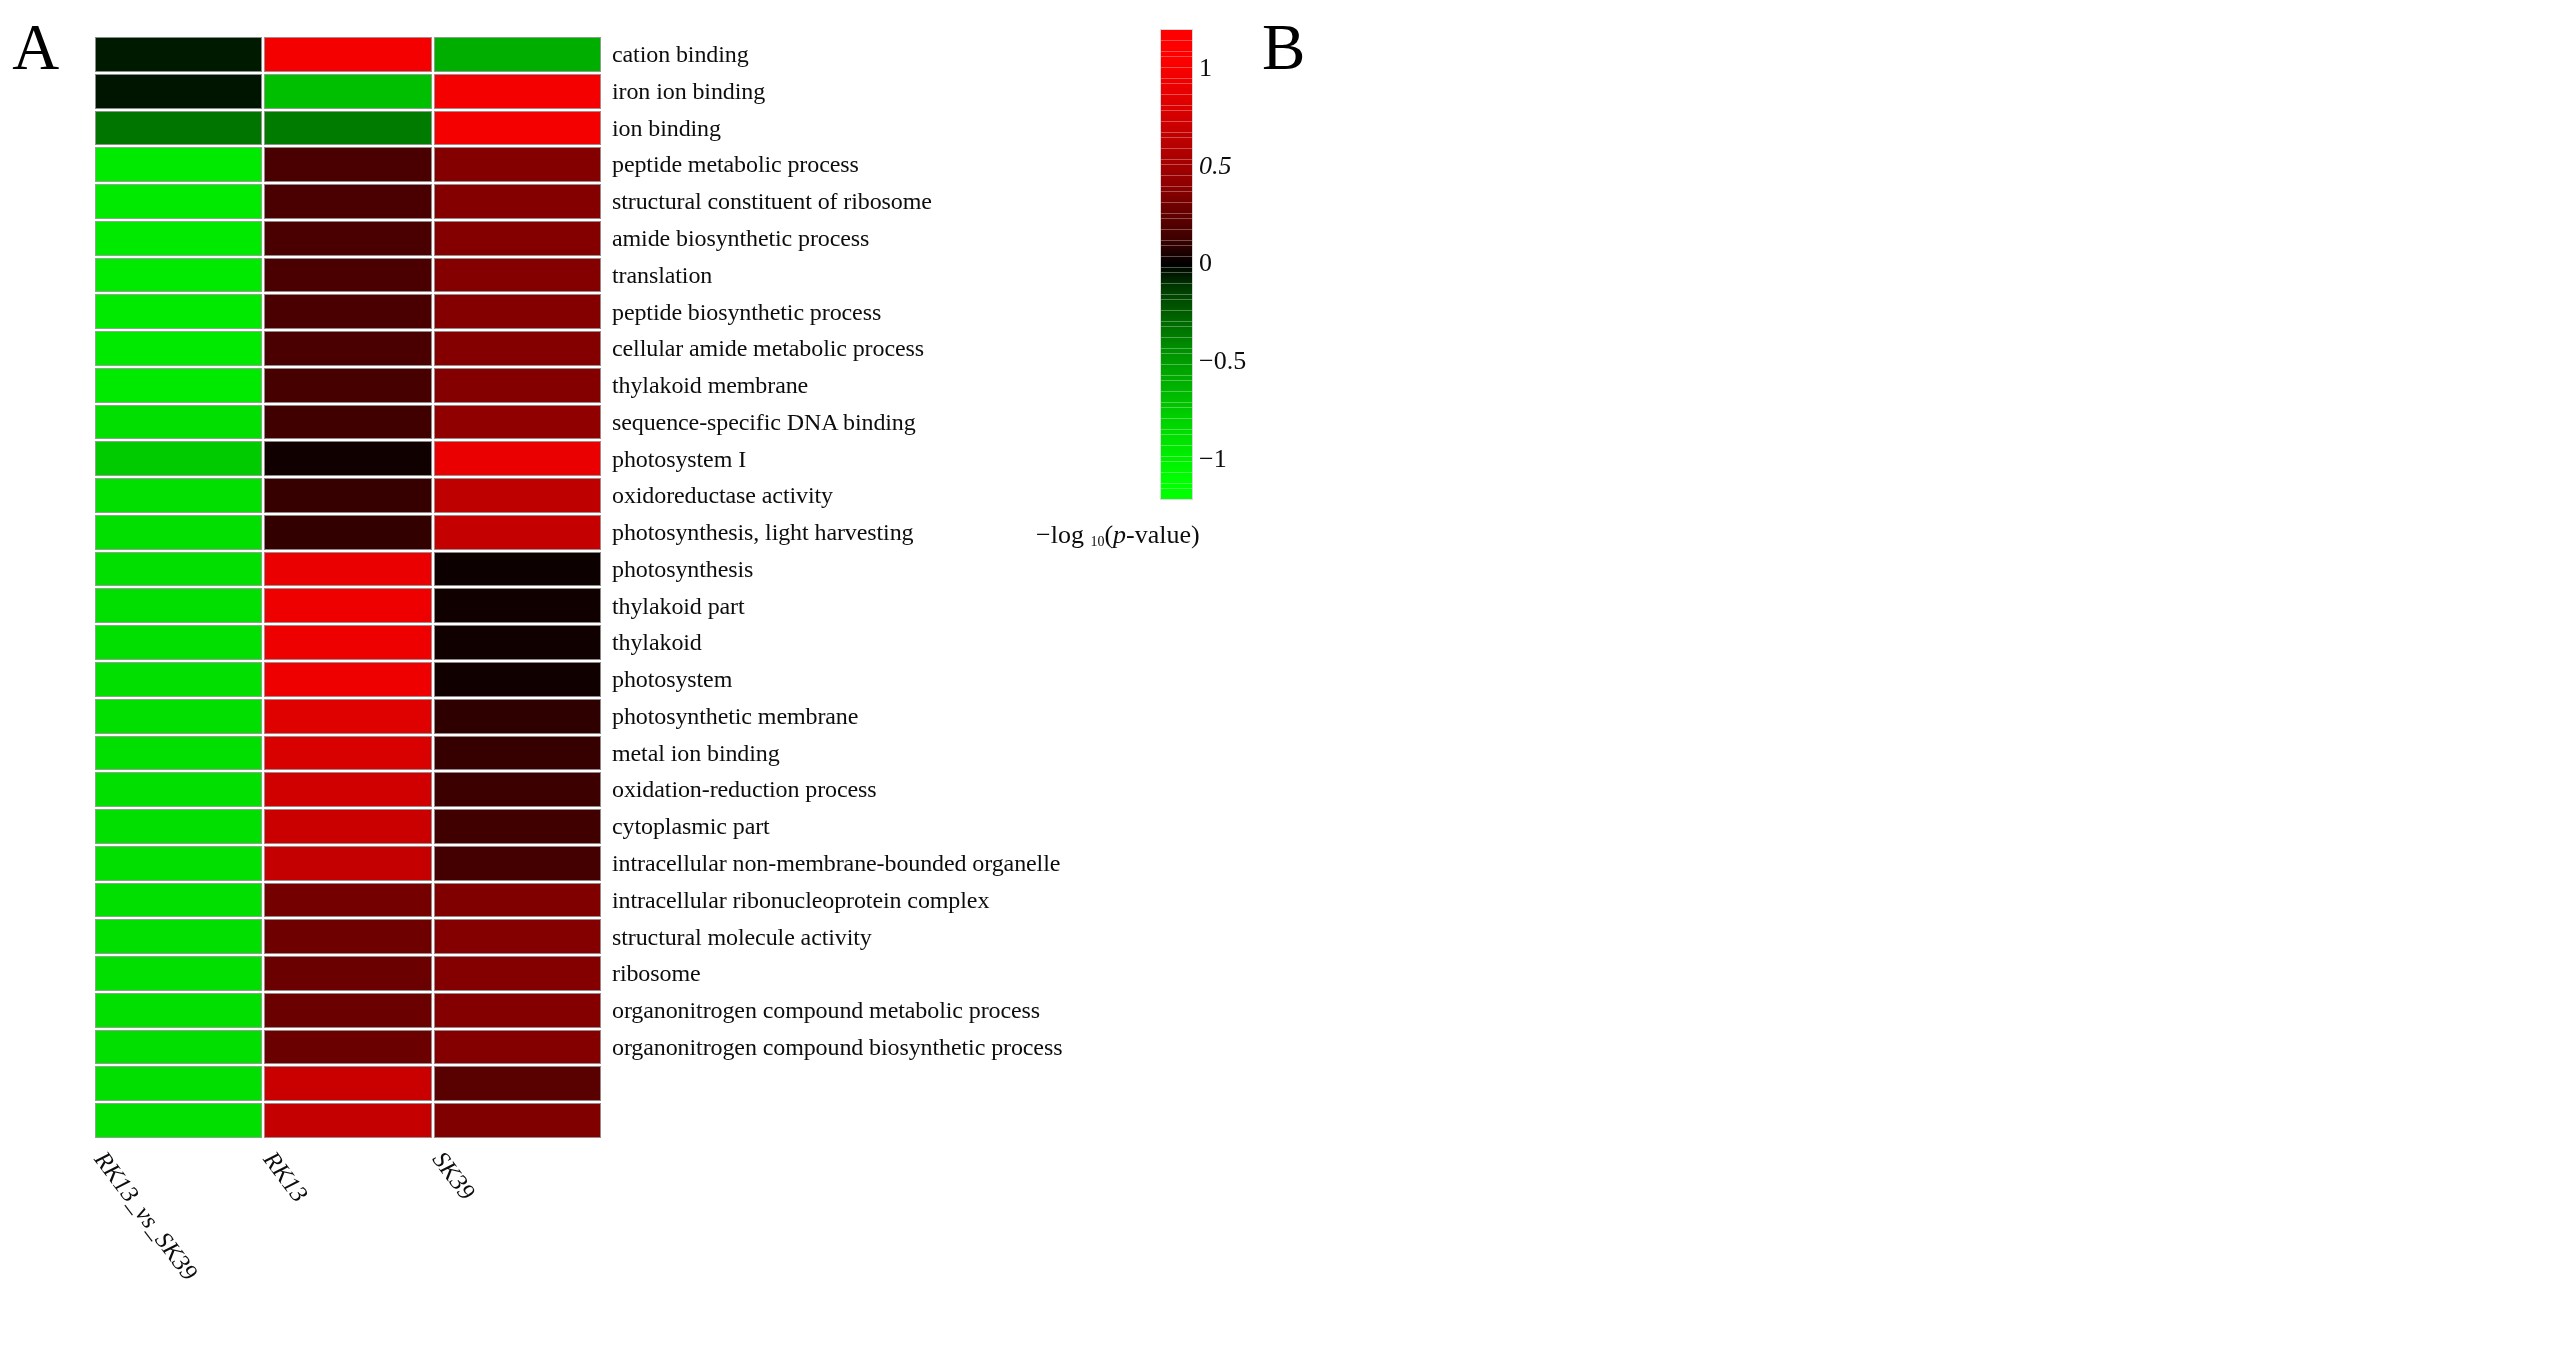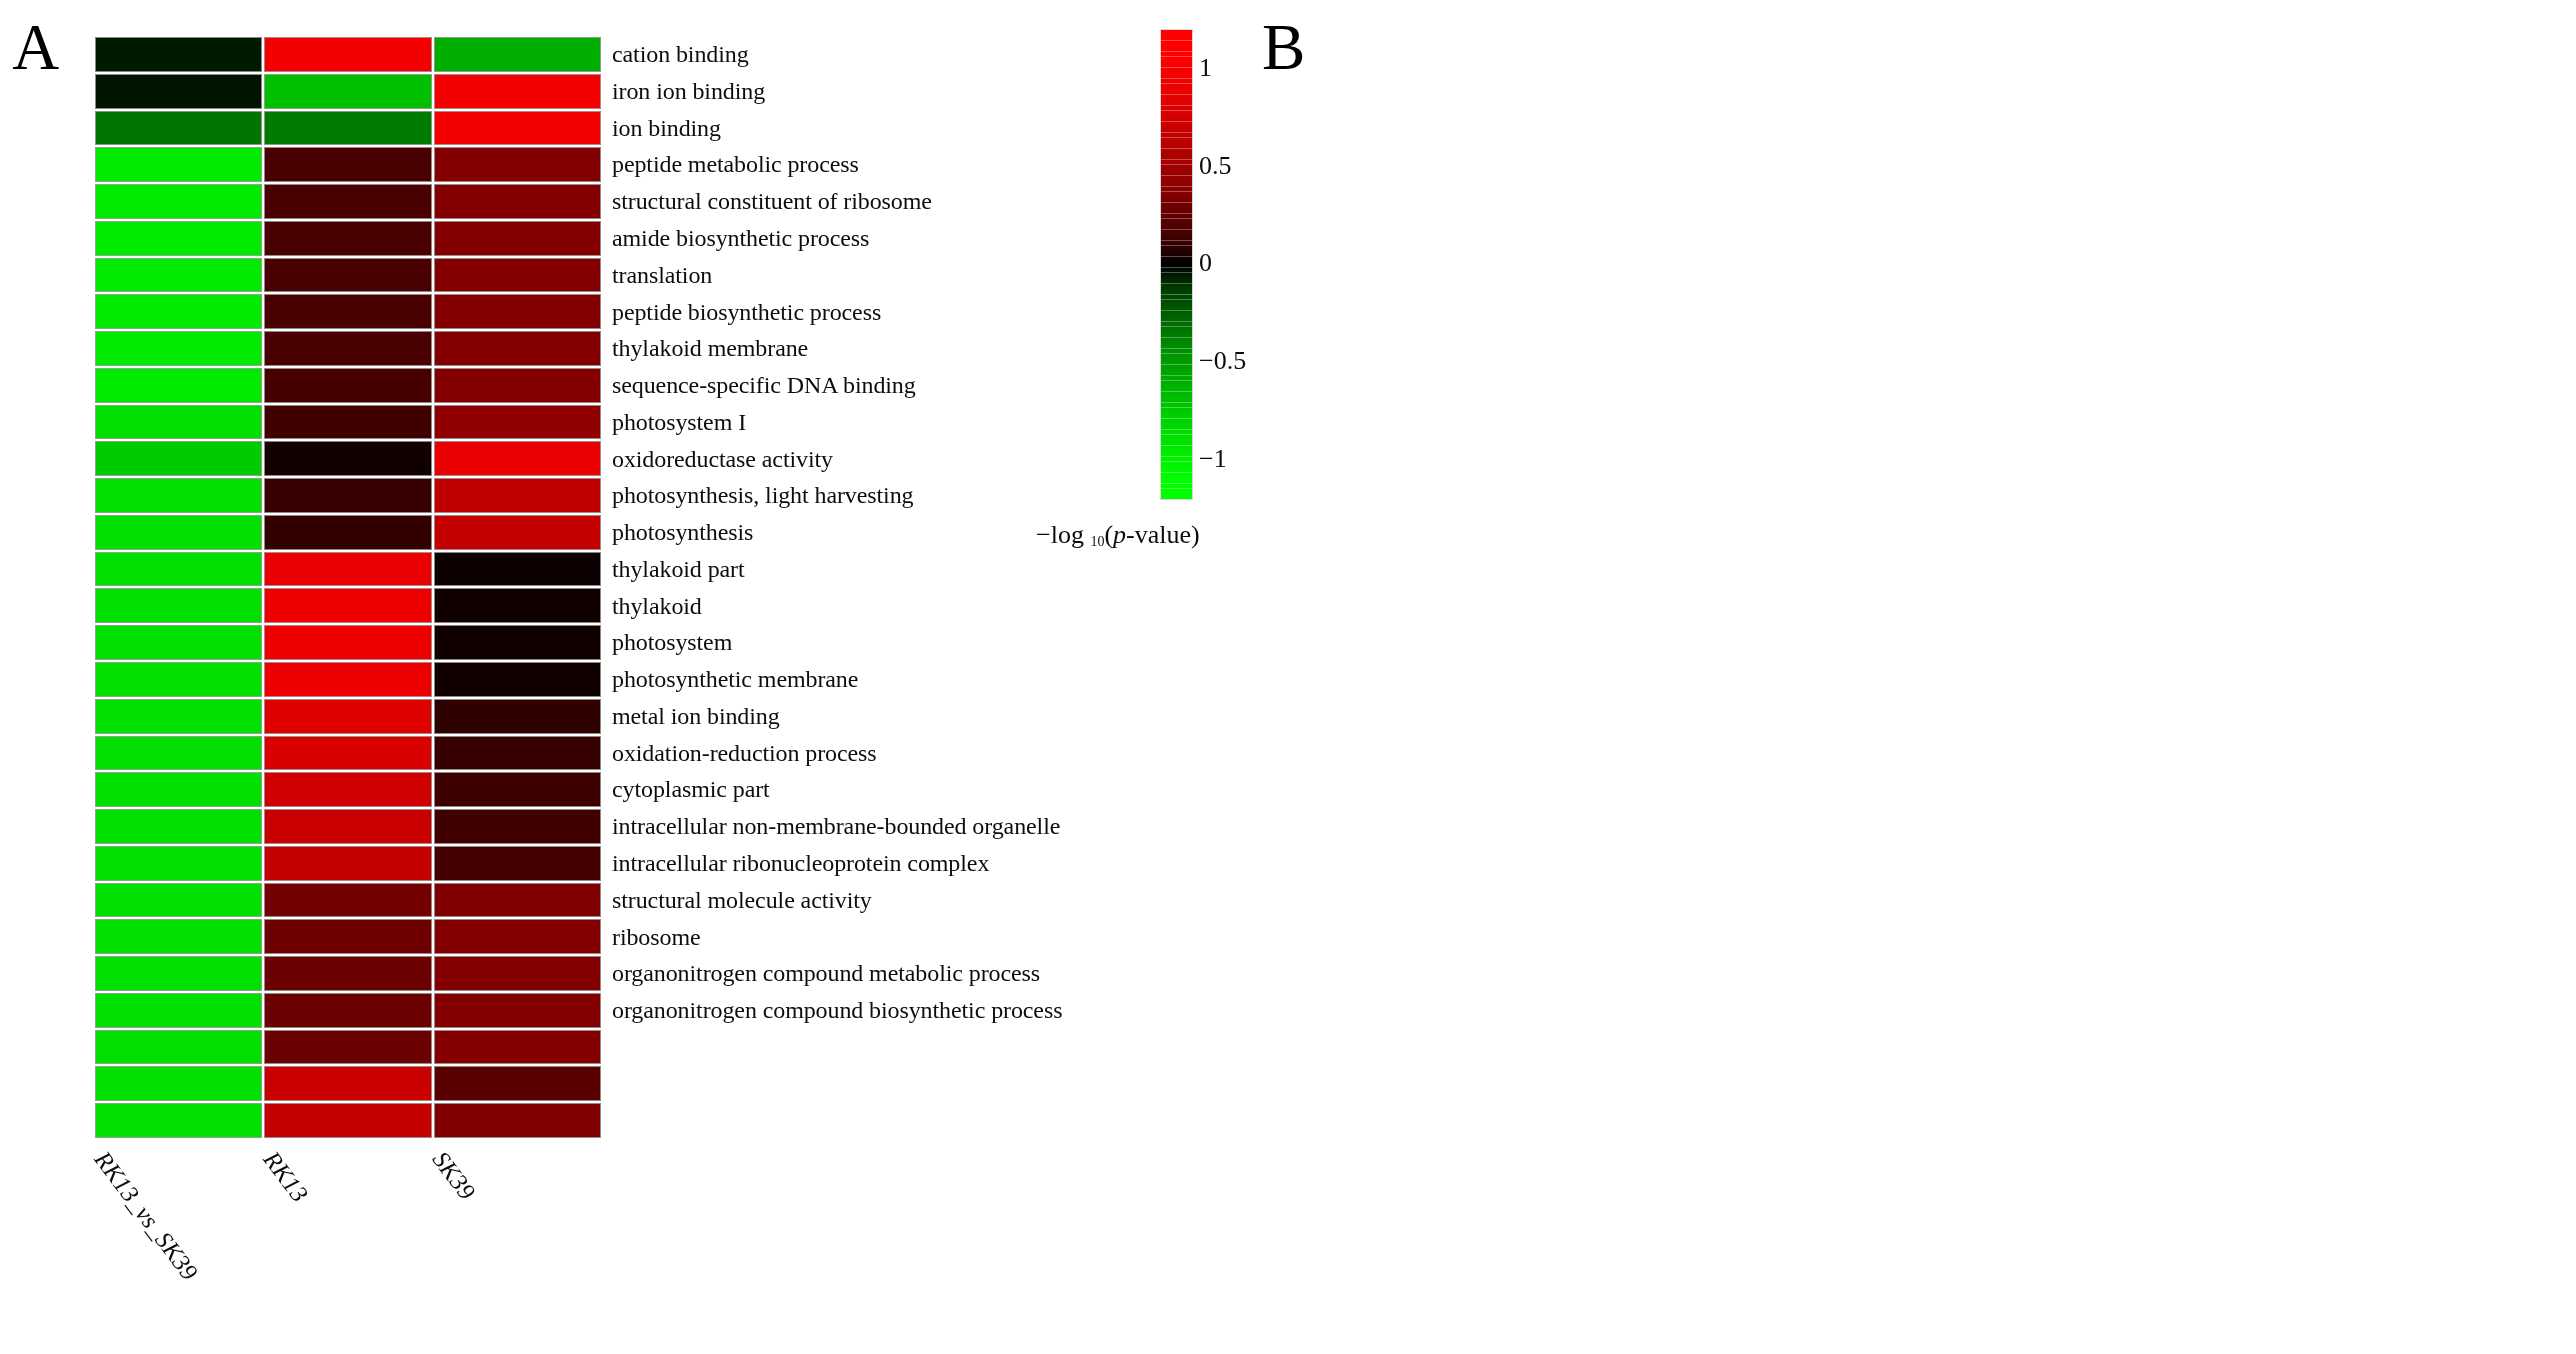--- a/index.html
+++ b/index.html
@@ -224,20 +224,21 @@
 
     <div class="rowlabels" id="labels-a" style="grid-template-rows: repeat(30, 1fr);">
         <div class="rowlabel">cation binding</div>
         <div class="rowlabel">iron ion binding</div>
         <div class="rowlabel">ion binding</div>
         <div class="rowlabel">peptide metabolic process</div>
         <div class="rowlabel">structural constituent of ribosome</div>
         <div class="rowlabel">amide biosynthetic process</div>
         <div class="rowlabel">translation</div>
         <div class="rowlabel">peptide biosynthetic process</div>
+        <div class="rowlabel">cellular amide metabolic process</div>
         <div class="rowlabel">thylakoid membrane</div>
         <div class="rowlabel">sequence-specific DNA binding</div>
         <div class="rowlabel">photosystem I</div>
         <div class="rowlabel">oxidoreductase activity</div>
         <div class="rowlabel">photosynthesis, light harvesting</div>
         <div class="rowlabel">photosynthesis</div>
         <div class="rowlabel">thylakoid part</div>
         <div class="rowlabel">thylakoid</div>
         <div class="rowlabel">photosystem</div>
         <div class="rowlabel">photosynthetic membrane</div>
@@ -257,21 +258,21 @@
         <div class="collabel" style="left: 185px;">RK13</div>
         <div class="collabel" style="left: 354px;">SK39</div>
       </div>
 
     <div class="cbar-wrap" id="cbar-a">
       <div class="cbar">
         <div class="cbar-stripes"></div>
       </div>
       <div class="cbar-ticks">
           <div class="cbar-tick" style="top: 39px;">1</div>
-          <div class="cbar-tick" style="top: 137px;">0.5</div>
+          <div class="cbar-tick" style="top: 137px; font-style: italic;">0.5</div>
           <div class="cbar-tick" style="top: 234px;">0</div>
           <div class="cbar-tick" style="top: 332px;">−0.5</div>
           <div class="cbar-tick" style="top: 430px;">−1</div>
         </div>
       <div class="cbar-title">
         <span>−log </span><span class="sub">10</span><span>(</span><span class="ital">p</span><span>-value)</span>
       </div>
     </div>
   </section>
 

